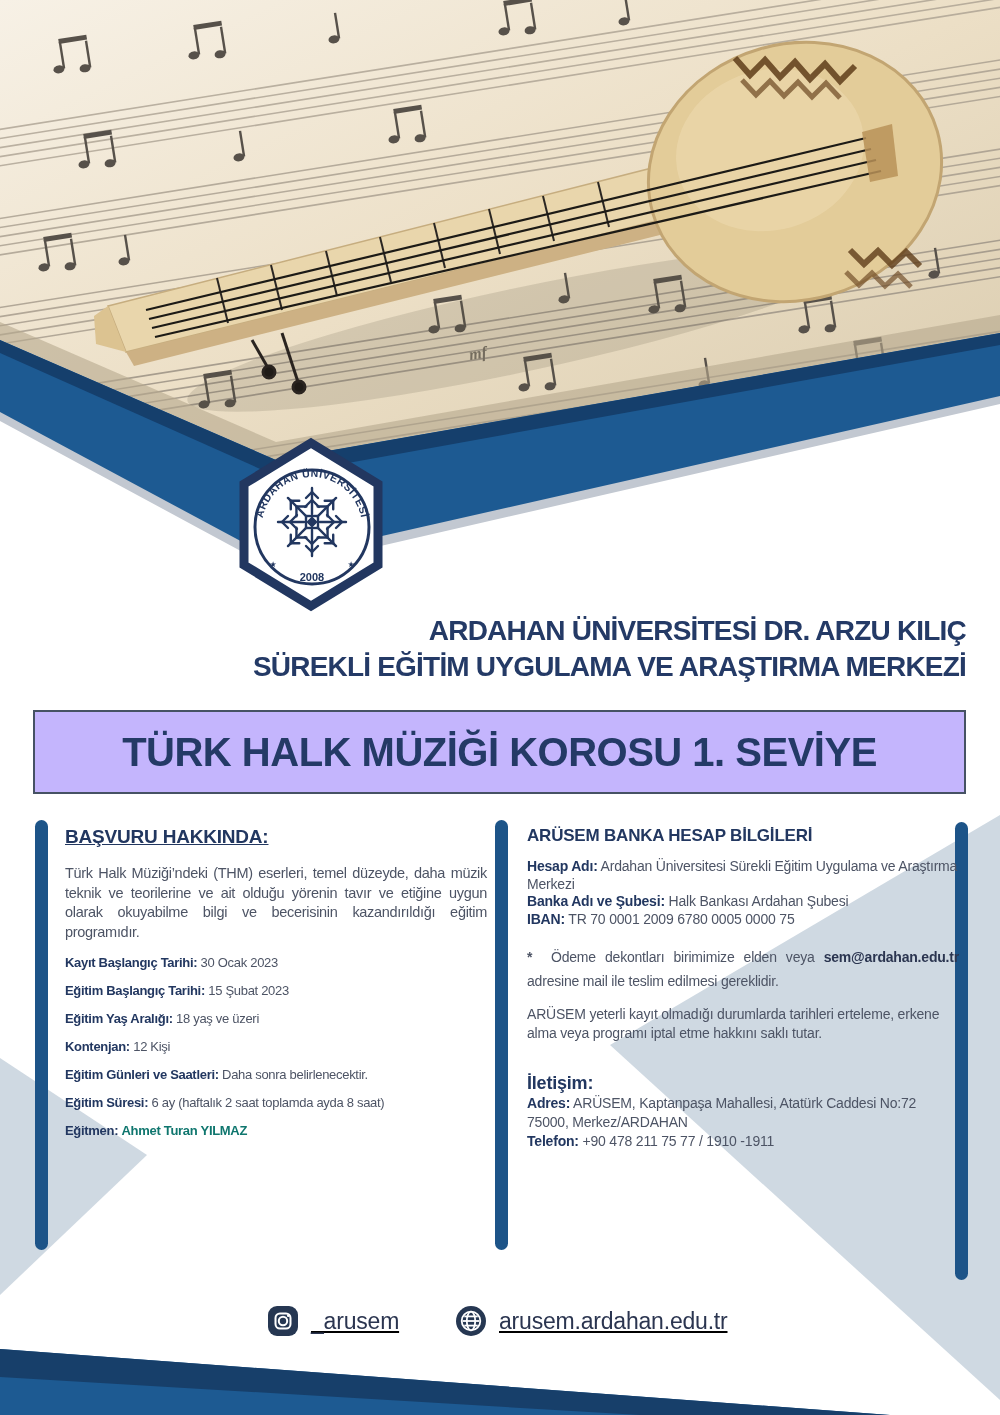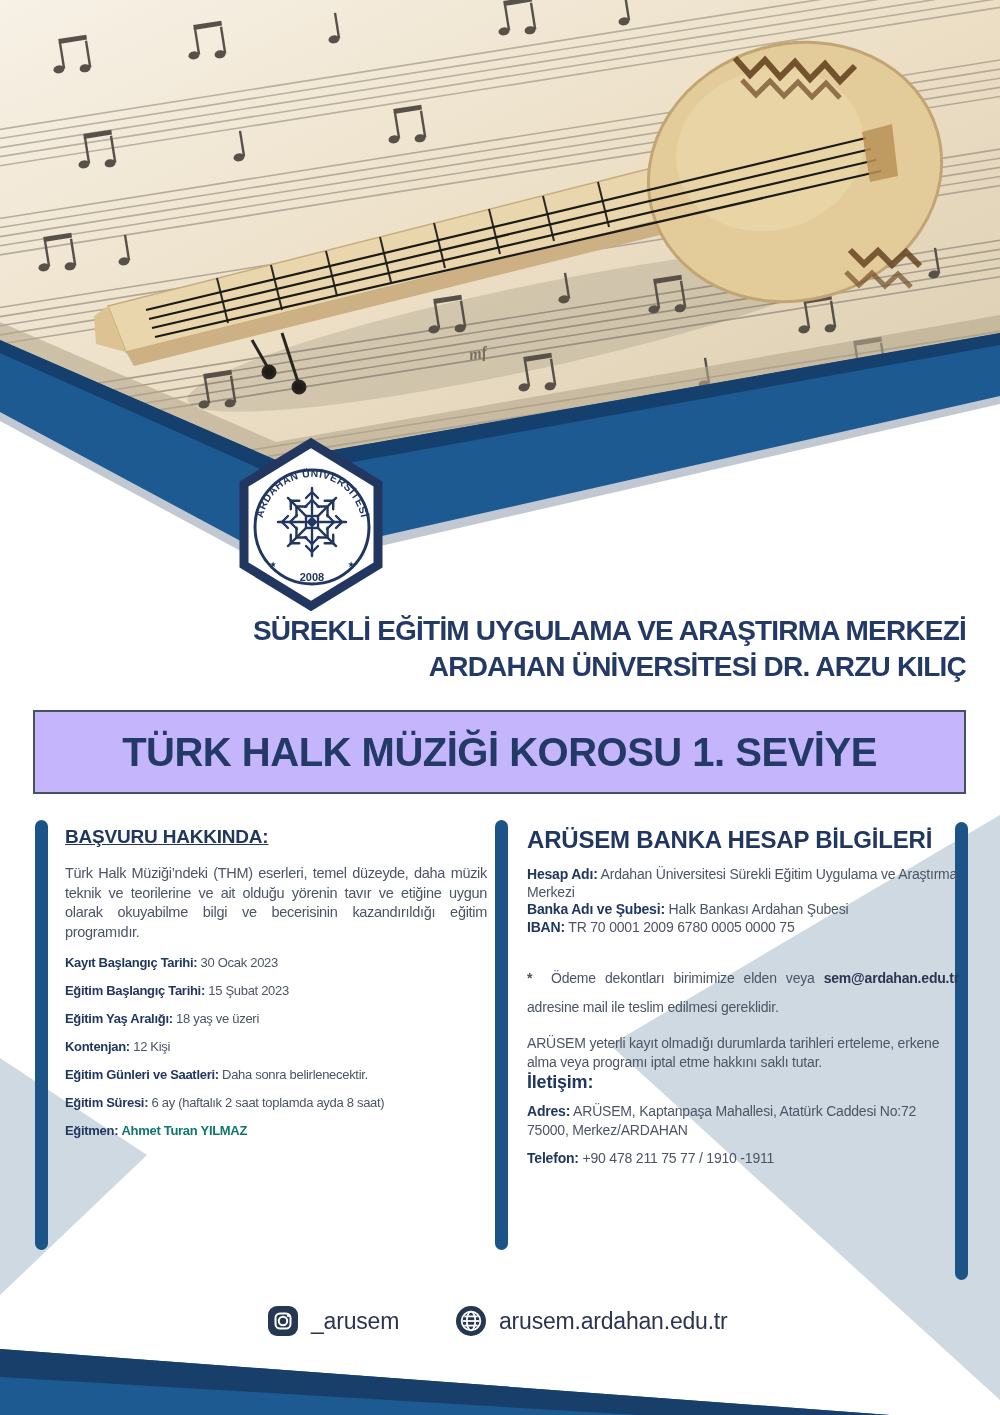--- a/index.html
+++ b/index.html
@@ -27,31 +27,31 @@
   .col-left{position:absolute;left:65px;top:826px;width:422px;color:#4d5465;}
   .col-left h3{margin:0 0 16px 0;font-size:19px;color:#223760;letter-spacing:-0.2px;text-decoration:underline;}
   .intro{font-size:14.5px;line-height:19.5px;text-align:justify;letter-spacing:-0.3px;margin-bottom:12px;}
   .frow{font-size:13px;line-height:18px;margin-bottom:10px;white-space:nowrap;letter-spacing:-0.3px;}
   .lb{font-weight:bold;color:#223760;}
   .bv{font-weight:bold;color:#0f766e;}
 
   
   .col-right{position:absolute;left:527px;top:826px;width:432px;color:#4d5465;font-size:14px;
              letter-spacing:-0.2px;}
-  .col-right h3{margin:0 0 12px 0;font-size:24px;color:#223760;letter-spacing:-0.2px;}
+  .col-right h3{margin:0 0 12px 0;font-size:17px;color:#223760;letter-spacing:-0.2px;}
   .brow{line-height:17.5px;}
-  .note{margin-top:28px;line-height:29px;text-align:justify;}
+  .note{margin-top:17px;line-height:24px;text-align:justify;}
   .note .ast{display:inline-block;width:24px;font-weight:bold;color:#4d5465;}
   .note .em{font-weight:bold;color:#2b3550;}
   .disc{margin-top:12px;line-height:19px;}
-  .contact-h{font-size:18px;font-weight:bold;color:#223760;}
-  .crow{margin-top:9px;line-height:19px;}
-
-  
-  .f-item{position:absolute;display:flex;align-items:center;gap:13px;}
+  .contact-h{margin-top:30px;font-size:18px;font-weight:bold;color:#223760;}
+  .crow{line-height:19px;}
+
+  
+  .f-item{position:absolute;display:flex;align-items:center;gap:13px;text-decoration:underline;}
   .f-insta{left:268px;top:1306px;}
   .f-web{left:456px;top:1306px;}
   .f-item .txt{font-size:23px;color:#2b3550;letter-spacing:-0.2px;}
 </style>
 </head>
 <body>
 
 <div class="poster">
 
   <svg class="bg" width="1000" height="1415" viewBox="0 0 1000 1415">
@@ -265,22 +265,22 @@
           <line x1="312" y1="500" x2="305" y2="507"></line>
             <line x1="312" y1="500" x2="319" y2="507"></line>
         </g>
         <rect x="306" y="516" width="12" height="12"></rect>
         <rect x="309.2" y="519.2" width="5.6" height="5.6" fill="#223760" transform="rotate(45 312 522)"></rect>
       </g>
     </g>
   </svg>
 
   <div class="hdr">
+    <div>ARDAHAN ÜNİVERSİTESİ DR. ARZU KILIÇ</div>
     <div>SÜREKLİ EĞİTİM UYGULAMA VE ARAŞTIRMA MERKEZİ</div>
-    <div>ARDAHAN ÜNİVERSİTESİ DR. ARZU KILIÇ</div>
   </div>
 
   <div class="titlebox">
     <span>TÜRK HALK MÜZİĞİ KOROSU 1. SEVİYE</span>
   </div>
 
   <div class="vbar l"></div>
   <div class="vbar m"></div>
   <div class="vbar r"></div>
 

